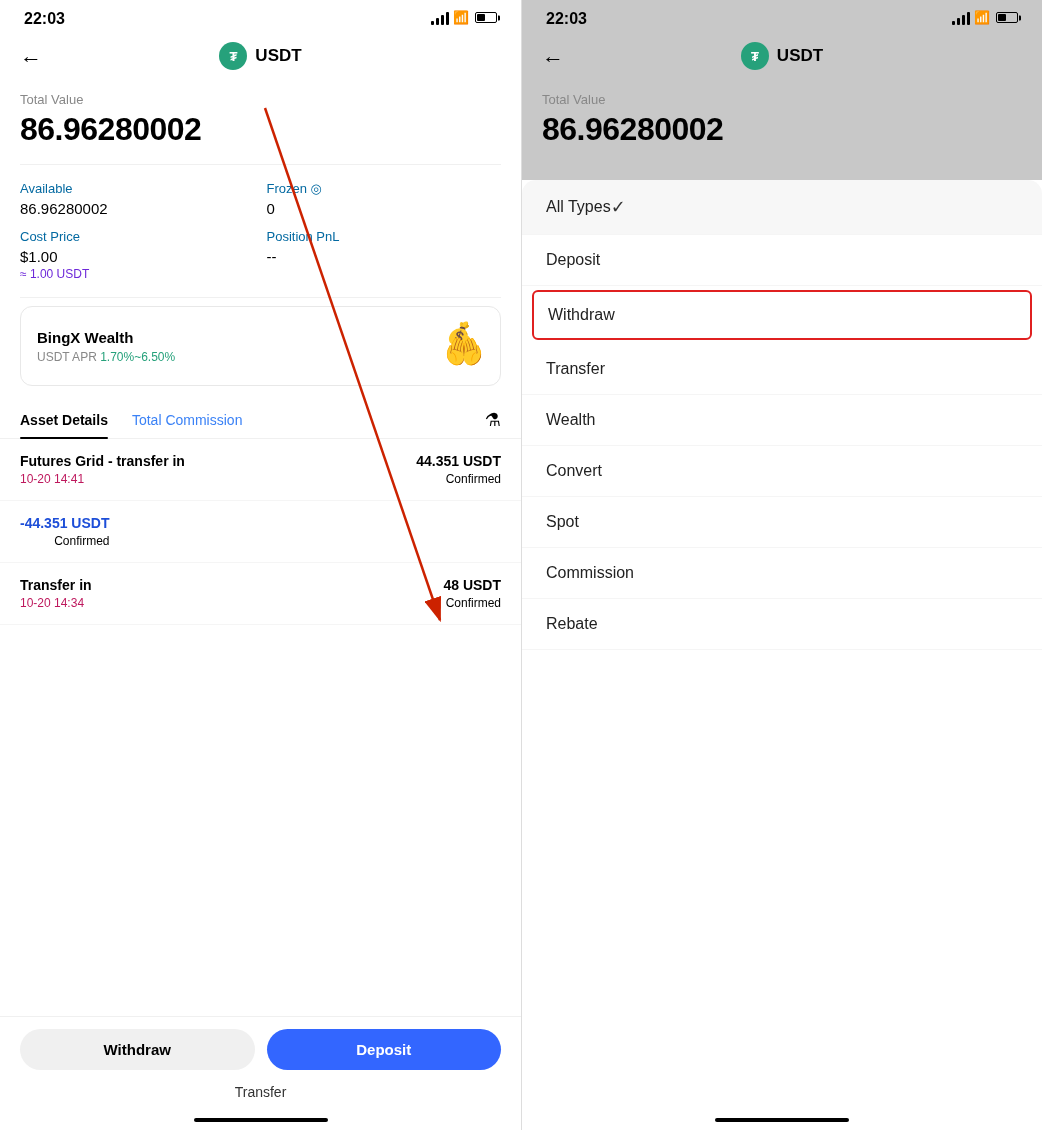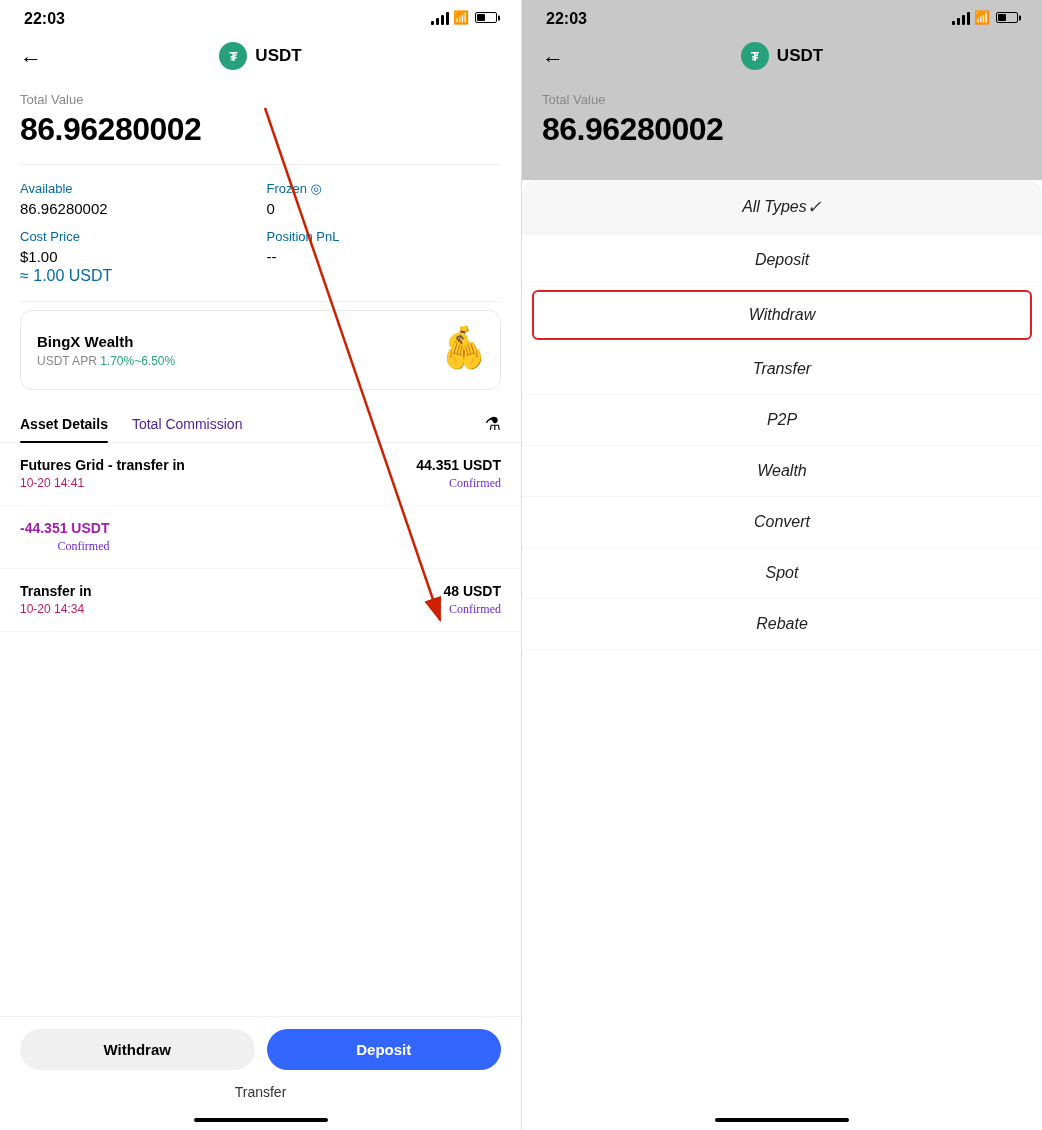--- a/index.html
+++ b/index.html
@@ -168,22 +168,22 @@
     .stat-label {
       font-size: 13px;
       color: #0369a1;
       margin-bottom: 4px;
     }
     .stat-value {
       font-size: 15px;
       font-weight: 500;
     }
     .stat-sub {
-      font-size: 16px;
-      color: #0369a1;
+      font-size: 12px;
+      color: #6d28d9;
       margin-top: 2px;
     }
 
     
     .wealth-card {
       margin: 8px 20px 16px;
       border: 1px solid #e8e8e8;
       border-radius: 12px;
       padding: 14px 16px;
       display: flex;
@@ -228,21 +228,21 @@
       display: flex;
       align-items: center;
       padding: 0 20px;
       border-bottom: 1px solid #f0f0f0;
       position: relative;
     }
     .tab {
       padding: 10px 0;
       margin-right: 24px;
       font-size: 14px;
-      color: #4c1d95;
+      color: #3b82f6;
       cursor: pointer;
       position: relative;
     }
     .tab.active {
       color: #000;
       font-weight: 600;
     }
     .tab.active::after {
       content: '';
       position: absolute;
@@ -284,25 +284,24 @@
       color: #be185d;
     }
     .tx-right {
       text-align: right;
     }
     .tx-amount {
       font-size: 14px;
       font-weight: 600;
       margin-bottom: 3px;
     }
-    .tx-amount.negative { color: #a21caf; }
+    .tx-amount.negative { color: #1d4ed8; }
     .tx-status {
       font-size: 12px;
-      color: #6d28d9;
-      font-family: Liberation Serif, serif;
+      color: #000000;
     }
 
     
     .bottom-actions {
       padding: 12px 20px 8px;
       border-top: 1px solid #f0f0f0;
     }
     .action-buttons {
       display: flex;
       gap: 12px;
@@ -359,23 +358,22 @@
       flex: 1;
       overflow-y: auto;
     }
     .dropdown-item {
       padding: 16px 24px;
       font-size: 16px;
       color: #222;
       border-bottom: 1px solid #f5f5f5;
       display: flex;
       align-items: center;
-      justify-content: center;
+      justify-content: flex-start;
       cursor: pointer;
-      font-style: italic;
     }
     .dropdown-item.selected {
       background: #f7f7f7;
       font-weight: 500;
     }
     .checkmark {
       font-size: 18px;
       color: #333;
     }
 
@@ -570,36 +568,36 @@
       </div>
 
       <div class="dropdown-item" style="border: 2px solid #e02020; border-radius: 6px; margin: 4px 10px; padding: 14px 14px;">
         <span>Withdraw</span>
       </div>
 
       <div class="dropdown-item">
         <span>Transfer</span>
       </div>
 
-      <div class="dropdown-item">
-        <span>P2P</span>
-      </div>
 
       <div class="dropdown-item">
         <span>Wealth</span>
       </div>
 
       <div class="dropdown-item">
         <span>Convert</span>
       </div>
 
       <div class="dropdown-item">
         <span>Spot</span>
       </div>
 
+      <div class="dropdown-item">
+        <span>Commission</span>
+      </div>
 
       <div class="dropdown-item">
         <span>Rebate</span>
       </div>
 
 
     </div>
 
     <div class="home-indicator"></div>
 

